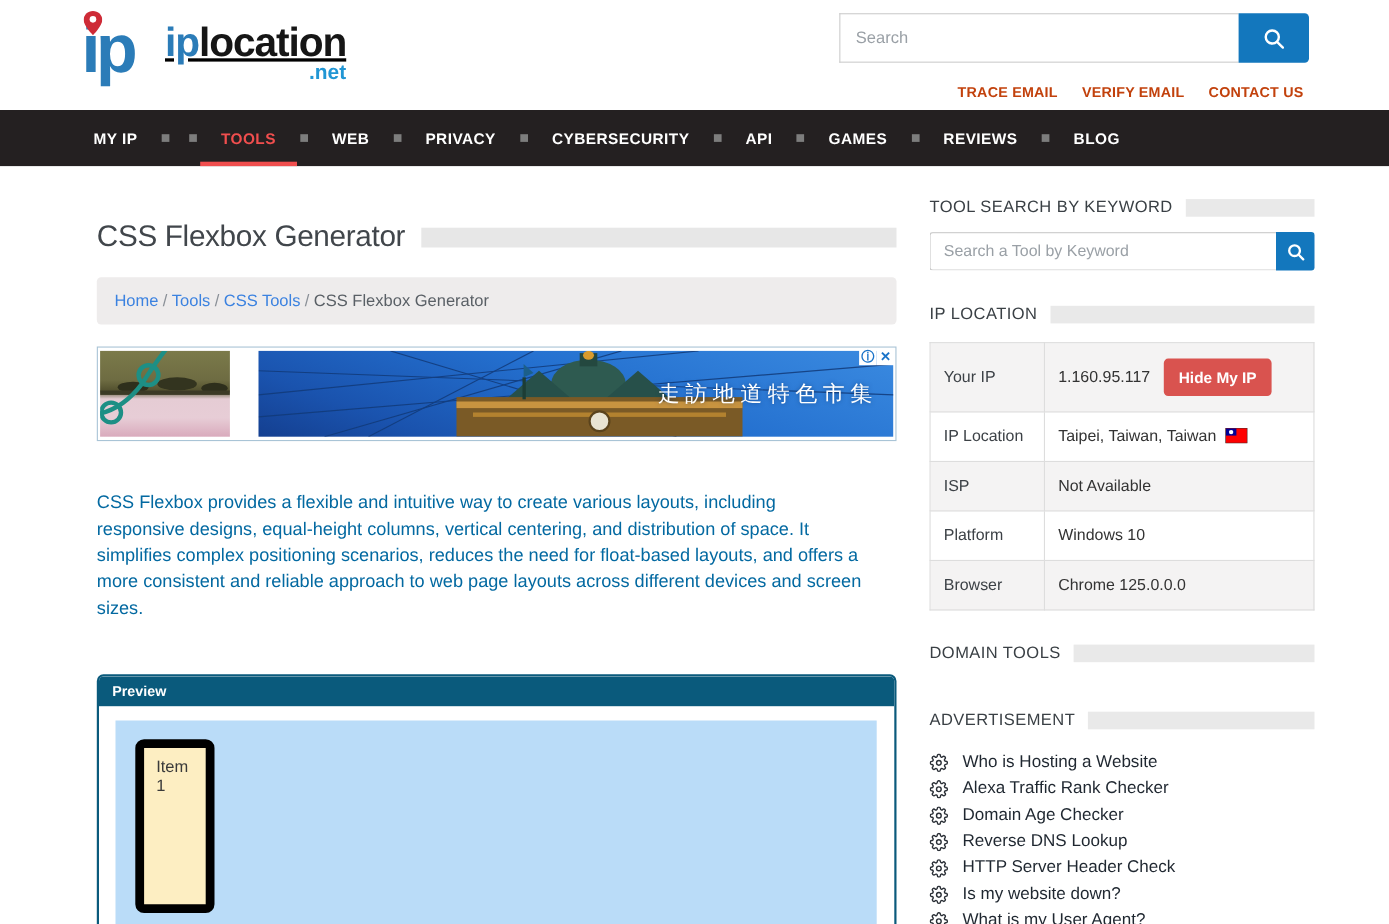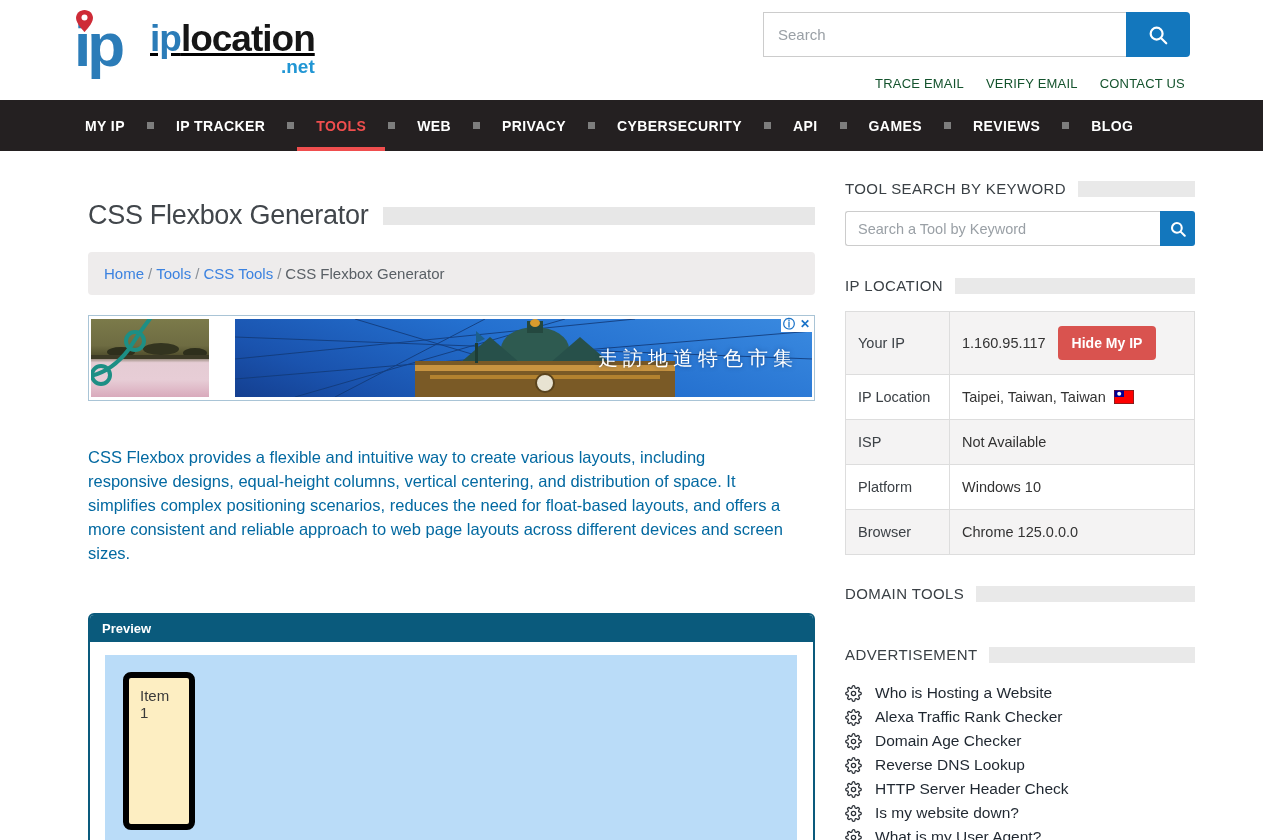--- a/index.html
+++ b/index.html
@@ -18,21 +18,21 @@
   .logo-word .lw-blue { color:#2b7cb8; }
   .logo-word .lw-dark { color:#161616; }
   .logo-tld { text-align:right; font-size:19px; font-weight:bold; color:#2196d4; line-height:18px; }
   .header-search { position:absolute; right:73px; top:12px; display:flex; }
   .header-search input { width:363px; height:45px; border:1px solid #ccc; border-right:none;
     padding:0 14px; font-size:15px; color:#444; outline:none; }
   .header-search input::placeholder { color:#9aa0a6; }
   .header-search button { width:64px; height:45px; background:#1377bd; border:none; cursor:pointer;
     border-radius:0 4px 4px 0; display:flex; align-items:center; justify-content:center; }
   .header-links { position:absolute; right:78px; top:76px; display:flex; gap:22px; }
-  .header-links a { color:#14532d; font-size:13px; font-weight:normal; letter-spacing:0.2px; }
+  .header-links a { color:#c2410c; font-size:13px; font-weight:bold; letter-spacing:0.2px; }
 
   
   nav { height:51px; background:#242021; }
   nav ul { list-style:none; display:flex; align-items:center; height:51px; padding-left:85px; }
   .nav-item { position:relative; height:51px; display:flex; align-items:center; padding:0 13px;
     color:#fff; font-size:14px; font-weight:bold; letter-spacing:0.4px; cursor:pointer; }
   .nav-item:first-child { padding-left:0; }
   .nav-item.active { color:#f04e4e; }
   .nav-item.active::after { content:""; position:absolute; left:-6px; right:-6px; bottom:0; height:4px; background:#f04e4e; }
   .nav-sep { width:7px; height:7px; background:#7d7d7d; margin:0 9px; }
@@ -64,21 +64,21 @@
   .ad-chip { width:16px; height:15px; background:#fff; color:#1a73c8; font-size:12px; line-height:15px;
     text-align:center; cursor:pointer; font-weight:bold; }
 
   .desc { margin-top:44px; width:700px; font-size:16.5px; line-height:24px; color:#0369a1; }
 
   
   .preview-panel { margin-top:48px; border:2px solid #0a5a7c; border-radius:6px; overflow:hidden; background:#fff; }
   .preview-header { background:#0a5a7c; color:#fff; font-size:13px; font-weight:bold; padding:6px 12px; }
   .preview-body { padding:13px 16px 16px 15px; }
   .flex-container { background:#badcf8; height:195px; padding:17px 18px; display:flex; }
-  .flex-item { width:72px; height:158px; background:#fdeec2; border:6px solid #000000; border-radius:8px;
+  .flex-item { width:72px; height:158px; background:#fdeec2; border:8px solid #000000; border-radius:8px;
     padding:9px 11px; font-size:15px; color:#3a3a3a; }
 
   
   .side-head { display:flex; align-items:center; font-size:15px; color:#3a4045; letter-spacing:0.4px; }
   .side-head .head-bar { flex:1; height:16px; background:#e9e9e9; margin-left:12px; }
   .side-head.first { margin-top:29px; }
   .tool-search { margin-top:14px; display:flex; }
   .tool-search input { flex:1; height:35px; border:1px solid #ccc; border-right:none; border-radius:3px 0 0 3px;
     padding:0 12px; font-size:14.5px; color:#444; outline:none; }
   .tool-search input::placeholder { color:#9aa0a6; }
@@ -133,21 +133,20 @@
     <a>TRACE EMAIL</a>
     <a>VERIFY EMAIL</a>
     <a>CONTACT US</a>
   </div>
 </header>
 
 <nav>
   <ul>
     <li class="nav-item">MY IP</li>
     <li class="nav-sep"></li>
-    <li class="nav-item">IP TRACKER</li>
     <li class="nav-sep"></li>
     <li class="nav-item active">TOOLS</li>
     <li class="nav-sep"></li>
     <li class="nav-item">WEB</li>
     <li class="nav-sep"></li>
     <li class="nav-item">PRIVACY</li>
     <li class="nav-sep"></li>
     <li class="nav-item">CYBERSECURITY</li>
     <li class="nav-sep"></li>
     <li class="nav-item">API</li>

